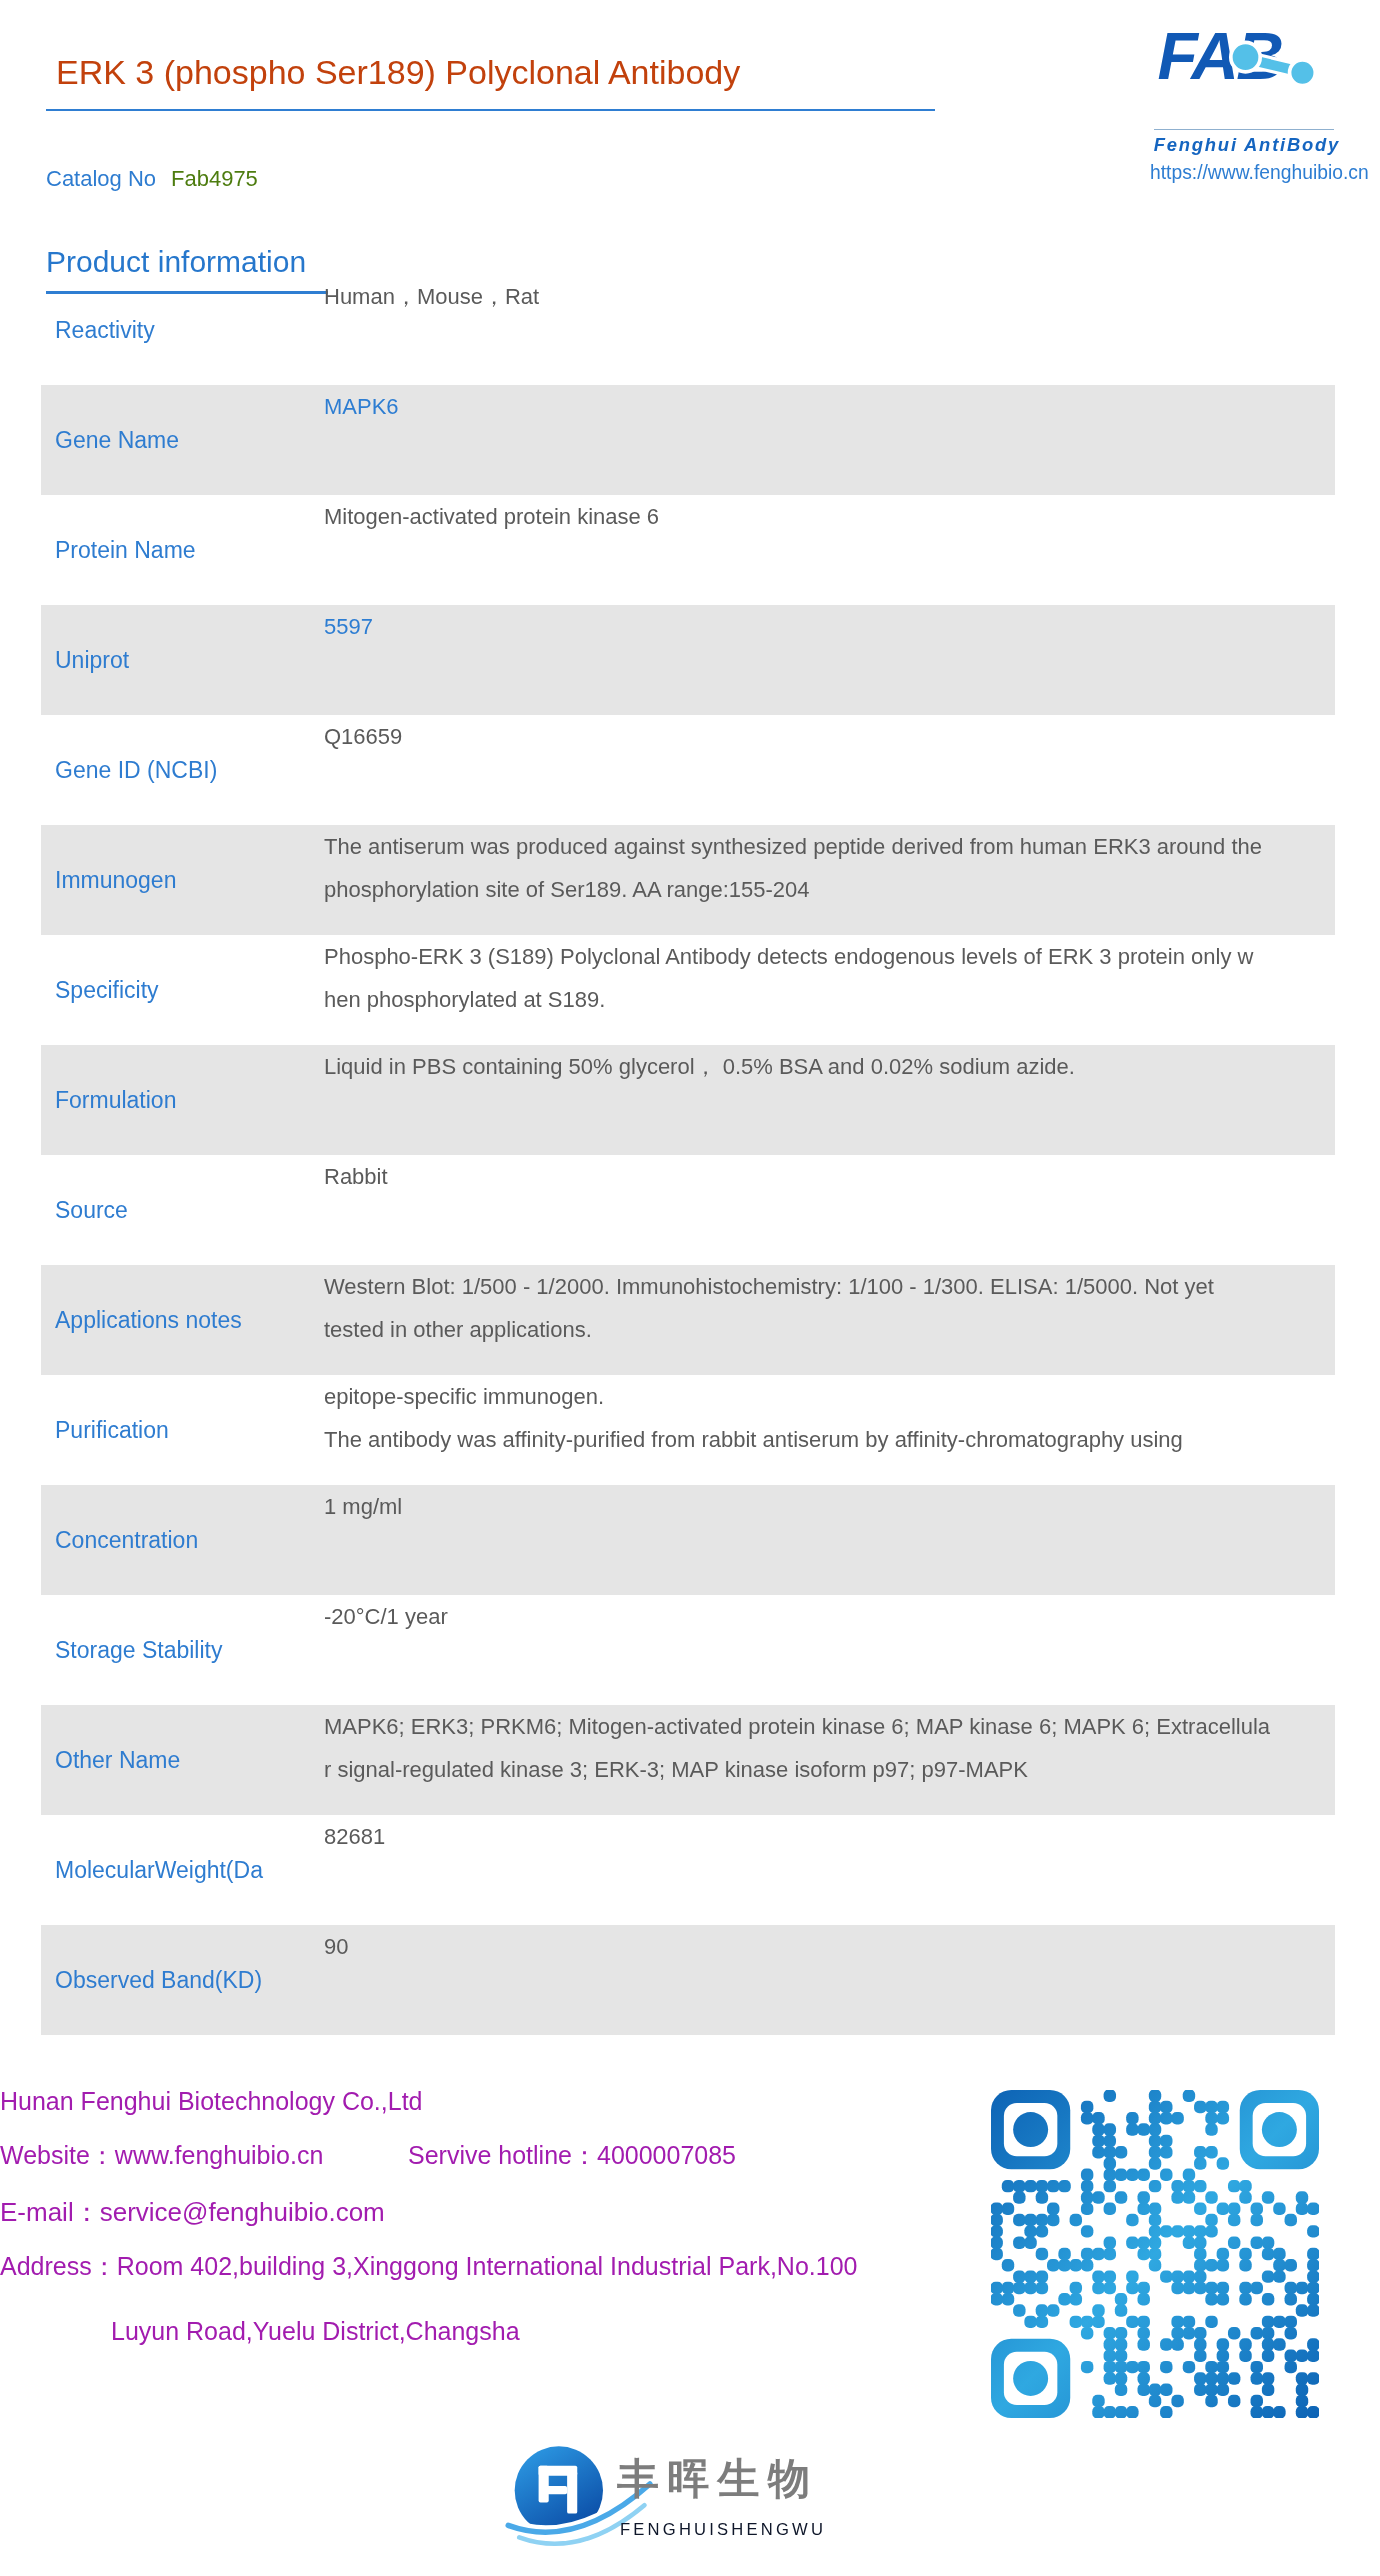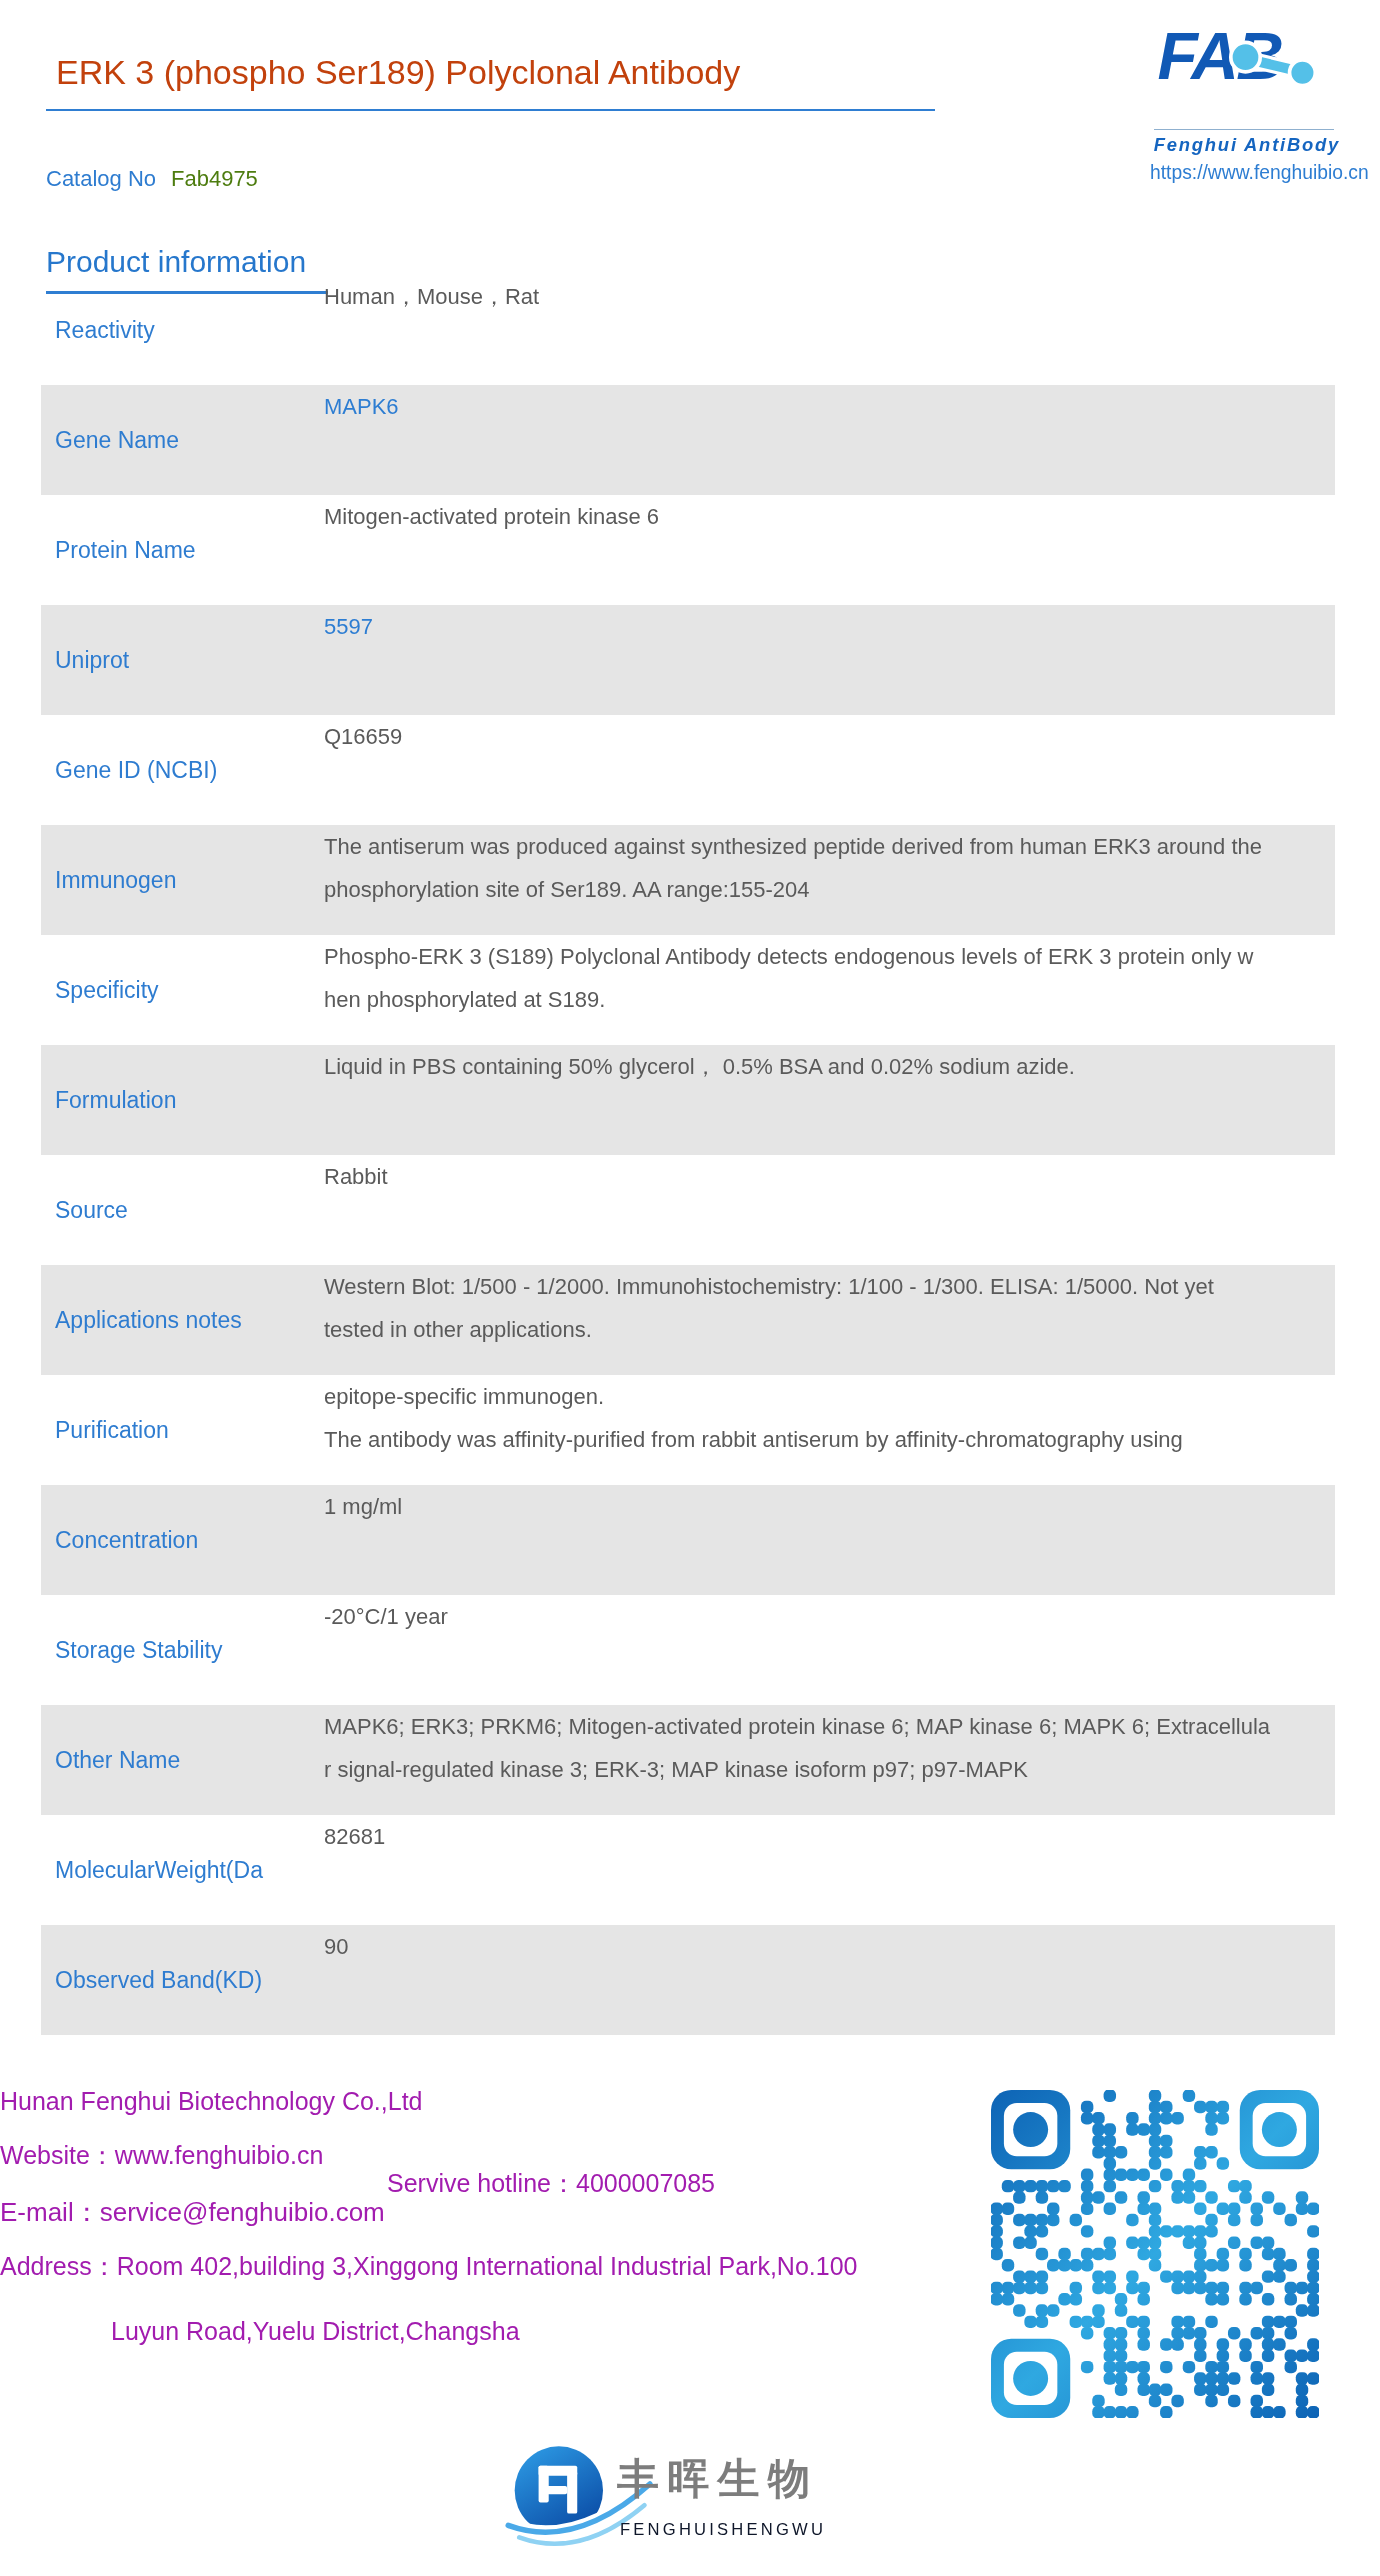--- a/index.html
+++ b/index.html
@@ -47,21 +47,21 @@
     position:absolute;left:283px;top:0;height:100%;display:flex;flex-direction:column;
     font-size:22px;color:#5a5a5a;width:998px;
   }
   .t-value .vline{line-height:43px;white-space:nowrap;}
   .t-value.link{color:#2d7dd2;}
   
   .footer{position:absolute;left:75px;top:0;width:920px;color:#a21caf;font-size:25px;}
   .f-line{position:absolute;left:0;white-space:nowrap;}
   .f-company{top:2087px;}
   .f-web{top:2139px;}
-  .f-hotline{position:absolute;left:387px;top:0;white-space:nowrap;margin-top:28px;}
+  .f-hotline{position:absolute;left:408px;top:0;white-space:nowrap;}
   .f-email{top:2195px;font-size:26px;}
   .f-addr1{top:2250px;}
   .f-addr2{top:2317px;left:111px;}
   
   .qr{position:absolute;left:991px;top:2090px;}
   
   .bottom-logo{position:absolute;left:488px;top:2436px;width:405px;height:120px;}
   .bl-cn{
     position:absolute;left:129px;top:14.7px;font-size:42px;color:#7d7d7d;
     letter-spacing:8.3px;font-weight:600;white-space:nowrap;

